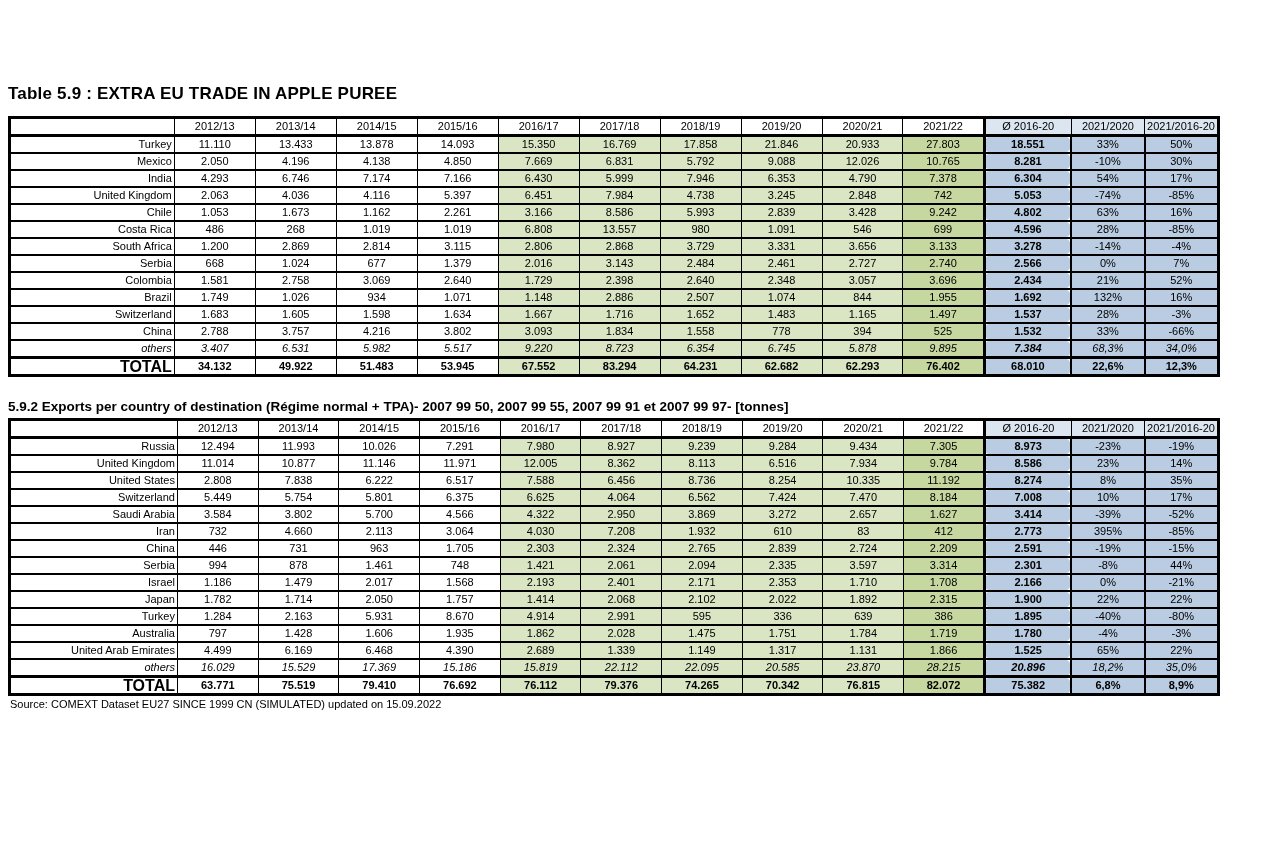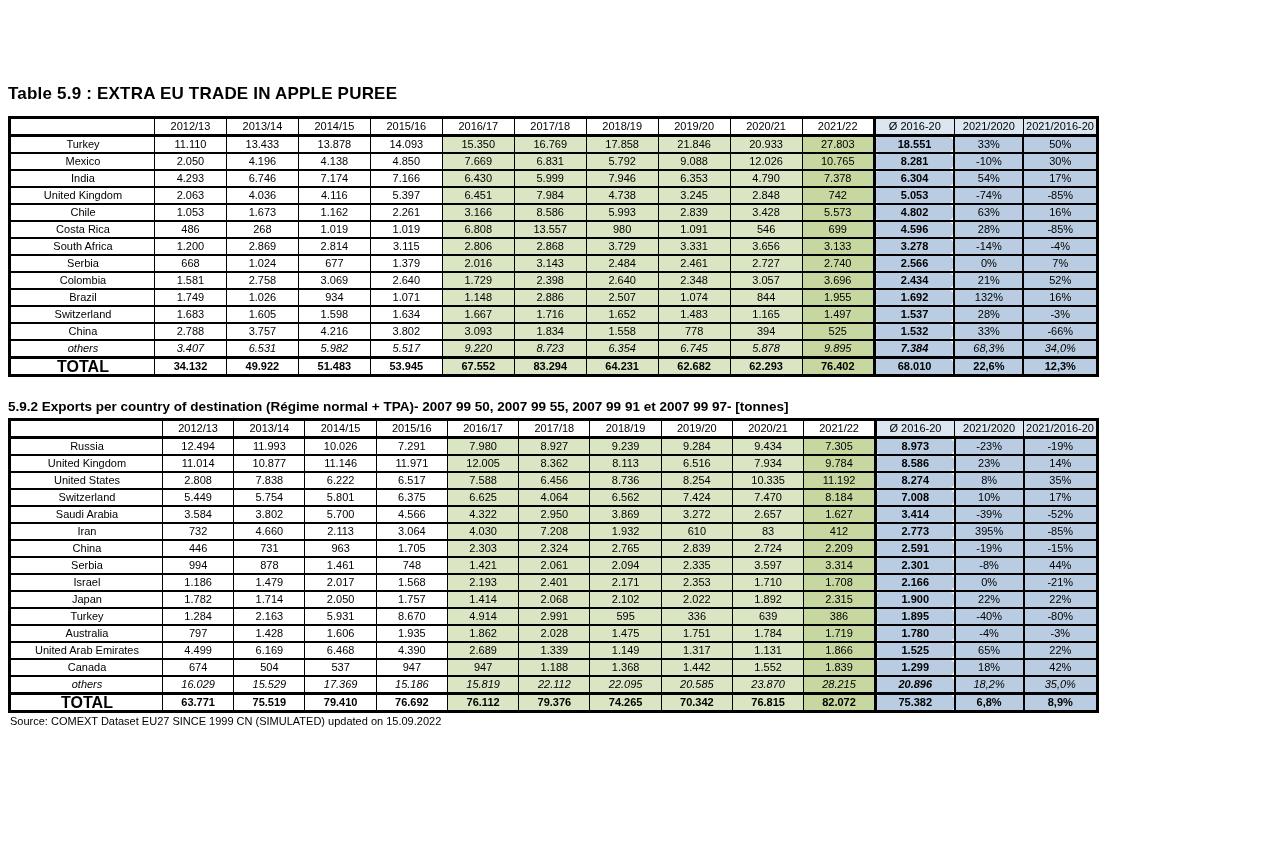--- a/index.html
+++ b/index.html
@@ -9,37 +9,37 @@
     color: #000;
     -webkit-font-smoothing: antialiased;
   }
   .page { padding: 84px 0 0 8px; }
   .title {
     font-size: 17px; font-weight: bold; margin: 0 0 12px 0; letter-spacing: .2px;
   }
   .caption {
     font-size: 13.5px; font-weight: bold; margin: 0 0 4px 0; white-space: nowrap;
   }
-  .tbl-wrap { width: 1091px; overflow: hidden; }
+  .tbl-wrap { width: 1212px; overflow: hidden; }
   .tbl-wrap.first { margin-bottom: 22px; }
   table {
     border-collapse: collapse; table-layout: fixed;
     border: 3px solid #000;
   }
   th, td {
     border: 1px solid #000;
     border-top-width: 2px; border-bottom-width: 2px;
     height: 15px; line-height: 15px;
     padding: 0 2px;
     font-size: 11px;
     text-align: center;
     white-space: nowrap; overflow: hidden;
   }
   thead th { background: #ffffff; font-weight: normal; border-bottom-width: 3px; }
-  td.c-label { text-align: center; padding-left: 3px; background: #ffffff; }
+  td.c-label { text-align: right; padding-left: 3px; background: #ffffff; }
   td.c-yr   { background: #ffffff; }
   td.c-grn  { background: var(--green-light); }
   td.c-grn2 { background: var(--green-dark); }
   td.c-avg  {
     background: var(--blue-light); font-weight: bold;
     border-width: 2px; border-left-width: 3px; border-radius: 8px;
   }
   td.c-pct  { background: var(--blue-light); border-width: 2px; margin-left: 24px; }
   th.c-avg-h, th.c-pct-h { background: var(--blue-header); }
   th.c-avg-h { border-left-width: 3px; }
@@ -160,21 +160,21 @@
               <td class="c-label">Chile</td>
               <td class="c-yr">1.053</td>
               <td class="c-yr">1.673</td>
               <td class="c-yr">1.162</td>
               <td class="c-yr">2.261</td>
               <td class="c-grn">3.166</td>
               <td class="c-grn">8.586</td>
               <td class="c-grn">5.993</td>
               <td class="c-grn">2.839</td>
               <td class="c-grn">3.428</td>
-              <td class="c-grn2">5.573</td>
+              <td class="c-grn2">9.242</td>
               <td class="c-avg">4.802</td>
               <td class="c-pct">63%</td>
               <td class="c-pct">16%</td>
             </tr>
             <tr class="r-normal">
               <td class="c-label">Costa Rica</td>
               <td class="c-yr">486</td>
               <td class="c-yr">268</td>
               <td class="c-yr">1.019</td>
               <td class="c-yr">1.019</td>
@@ -561,36 +561,20 @@
               <td class="c-grn">2.689</td>
               <td class="c-grn">1.339</td>
               <td class="c-grn">1.149</td>
               <td class="c-grn">1.317</td>
               <td class="c-grn">1.131</td>
               <td class="c-grn2">1.866</td>
               <td class="c-avg">1.525</td>
               <td class="c-pct">65%</td>
               <td class="c-pct">22%</td>
             </tr>
-            <tr class="r-normal">
-              <td class="c-label">Canada</td>
-              <td class="c-yr">674</td>
-              <td class="c-yr">504</td>
-              <td class="c-yr">537</td>
-              <td class="c-yr">947</td>
-              <td class="c-grn">947</td>
-              <td class="c-grn">1.188</td>
-              <td class="c-grn">1.368</td>
-              <td class="c-grn">1.442</td>
-              <td class="c-grn">1.552</td>
-              <td class="c-grn2">1.839</td>
-              <td class="c-avg">1.299</td>
-              <td class="c-pct">18%</td>
-              <td class="c-pct">42%</td>
-            </tr>
             <tr class="r-others">
               <td class="c-label">others</td>
               <td class="c-yr">16.029</td>
               <td class="c-yr">15.529</td>
               <td class="c-yr">17.369</td>
               <td class="c-yr">15.186</td>
               <td class="c-grn">15.819</td>
               <td class="c-grn">22.112</td>
               <td class="c-grn">22.095</td>
               <td class="c-grn">20.585</td>

